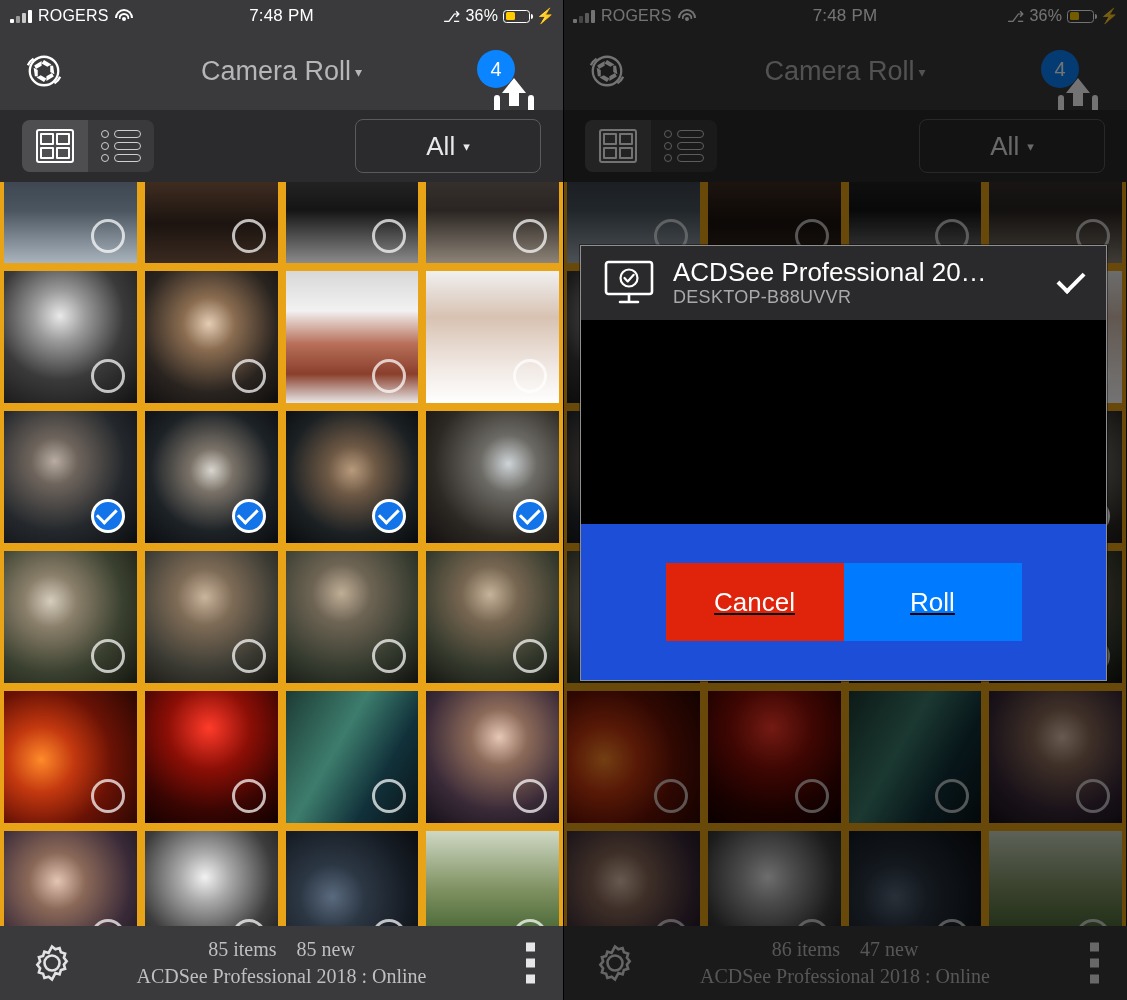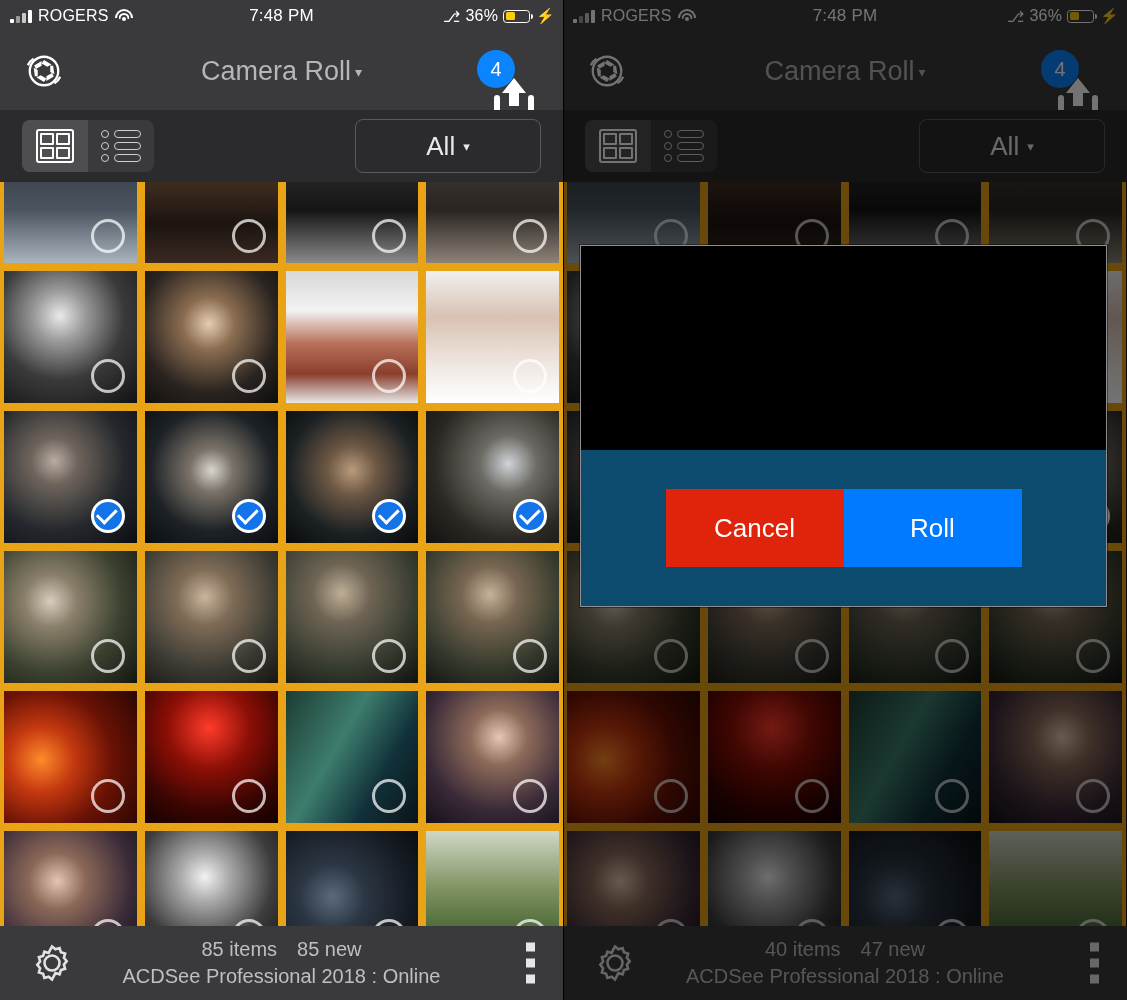--- a/index.html
+++ b/index.html
@@ -73,21 +73,21 @@
   .grow { display:flex; }
   .cell { position:relative; width: 140.75px; height: 140px; border: 4px solid #e8a317; background:#15161a; overflow:hidden; }
   .cell .ph { position:absolute; inset:0; }
   .mark { position:absolute; right: 12px; bottom: 10px; width: 34px; height: 34px; border-radius:50%;
           border: 3px solid rgba(255,255,255,.72); box-sizing:border-box; }
   .mark.sel { background:#1274e8; border-color:#fff; display:flex; align-items:center; justify-content:center; }
   .mark.sel::after { content:""; width:16px; height:9px; border-left:3.5px solid #fff; border-bottom:3.5px solid #fff;
                      transform: rotate(-45deg) translate(1px,-2px); }
 
   
-  .bottombar { position:relative; height: 74px; background:#3a3a3c; display:flex; align-items:center; }
+  .bottombar { position:relative; height: 74px; background:#3a3a3c; display:flex; align-items:center;font-family:Liberation Serif, serif; }
   .gear { position:absolute; left: 30px; top: 50%; transform: translateY(-50%); width: 44px; height:44px; }
   .status { position:absolute; left:0; right:0; text-align:center; color:#bfbfc1; line-height: 1.35; }
   .status .l1 { font-size: 20px; }
   .status .l1 span { margin: 0 10px; }
   .status .l2 { font-size: 20px; }
   .kebab { position:absolute; right: 28px; top:50%; transform:translateY(-50%);
            display:flex; flex-direction:column; gap:7px; }
   .kebab b { width: 9px; height: 9px; background:#e6e6e8; display:block; }
 
   
@@ -98,21 +98,21 @@
               color:#cfcfd1; font-size: 26px; }
   .dlg-row { height: 74px; background:#2a2a2c; display:flex; align-items:center; padding: 0 18px 0 22px; }
   .monitor { width: 52px; height: 48px; flex: 0 0 52px; }
   .dlg-txt { margin-left: 18px; flex: 1; min-width: 0; }
   .dlg-title { color:#fff; font-size: 26px; line-height: 1.1; white-space: nowrap; overflow: hidden; }
   .dlg-sub { color:#a9a9ab; font-size: 18px; margin-top: 3px; letter-spacing:.3px; }
   .tick { width: 34px; height: 34px; flex: 0 0 34px; position:relative; }
   .tick::after { content:""; position:absolute; left:4px; top:6px; width:22px; height:11px;
                  border-left:4px solid #fff; border-bottom:4px solid #fff; transform: rotate(-45deg); }
   .dlg-body { height: 204px; background:#000; }
-  .dlg-actions { height: 156px; background:#0c4a6e; display:flex; align-items:center; justify-content:center; gap: 0; }
+  .dlg-actions { height: 156px; background:#1d4ed8; display:flex; align-items:center; justify-content:center; gap: 0; text-decoration: underline; }
   .btn { width: 178px; height: 78px; border:none; color:#fff; font-size: 26px; cursor:pointer;
          font-family:"Liberation Sans", sans-serif; }
   .btn-cancel { background:#e0240b; }
   .btn-send { background:#007aff; }
 
   .divider { position:absolute; left: 563px; top:0; width:1px; height:1000px; background:#000; z-index:60; }
 </style>
 </head>
 <body>
 
@@ -549,34 +549,49 @@
       <span class="gear">
         <svg viewBox="0 0 44 44" width="44" height="44">
           <g fill="none" stroke="#e2e2e4" stroke-width="2.6">
             <circle cx="22" cy="22" r="7.5"></circle>
             <path d="M22 5.5l3.4 2.8 4.2-1.2 1.3 4.2 4.2 1.3-1.2 4.2 2.8 3.4-2.8 3.4 1.2 4.2-4.2 1.3-1.3 4.2-4.2-1.2L22 38.5l-3.4-2.8-4.2 1.2-1.3-4.2-4.2-1.3 1.2-4.2L7.3 23.8l2.8-3.4-1.2-4.2 4.2-1.3 1.3-4.2 4.2 1.2z"></path>
           </g>
         </svg>
       </span>
       <div class="status">
         <div class="l1">
-          <span>40 items</span><span>47 new</span>
+          <span>86 items</span><span>47 new</span>
         </div>
         <div class="l2">ACDSee Professional 2018 : Online</div>
       </div>
       <span class="kebab">
           <b></b>
           <b></b>
           <b></b>
         </span>
     </div>
 
     <div class="dim"></div>
 
     <div class="dialog">
+      <div class="dlg-row">
+        <span class="monitor">
+          <svg viewBox="0 0 52 48" width="52" height="48">
+            <rect x="3" y="3" width="46" height="32" rx="2.5" fill="none" stroke="#fff" stroke-width="2.6"></rect>
+            <circle cx="26" cy="19" r="8.5" fill="none" stroke="#fff" stroke-width="2.2"></circle>
+            <path d="M21.5 19l3.2 3.4 6-6.6" fill="none" stroke="#fff" stroke-width="2.2" stroke-linecap="round" stroke-linejoin="round"></path>
+            <path d="M26 35v7M17 43h18" fill="none" stroke="#fff" stroke-width="2.6" stroke-linecap="round"></path>
+          </svg>
+        </span>
+        <span class="dlg-txt">
+          <span class="dlg-title">ACDSee Professional 20…</span>
+          <span class="dlg-sub">DESKTOP-B88UVVR</span>
+        </span>
+        <span class="tick"></span>
+      </div>
       <div class="dlg-body"></div>
       <div class="dlg-actions">
         <button class="btn btn-cancel" style="background: rgb(224, 36, 11);">Cancel</button>
         <button class="btn btn-send" style="background: rgb(0, 122, 255);">Roll</button>
       </div>
     </div>
   </div>
 
   <div class="divider"></div>
 </div>

